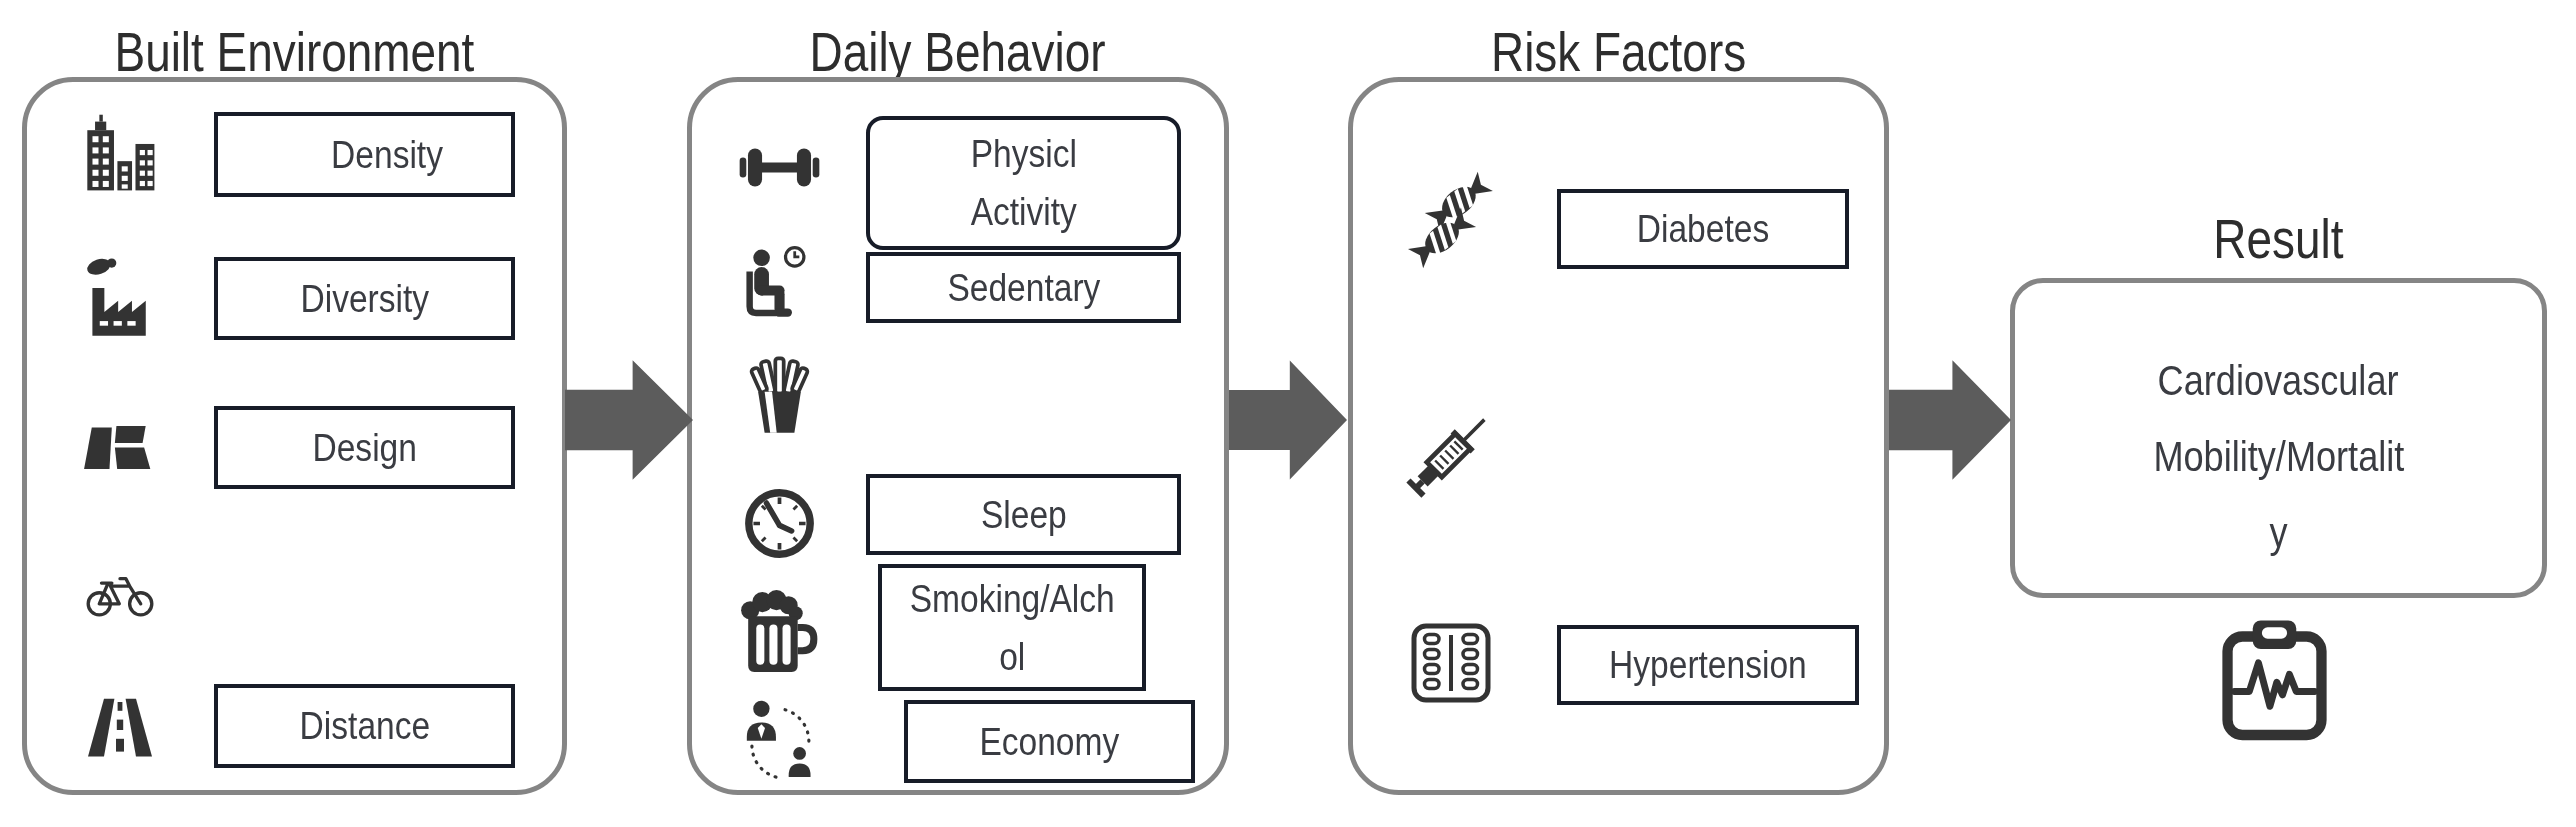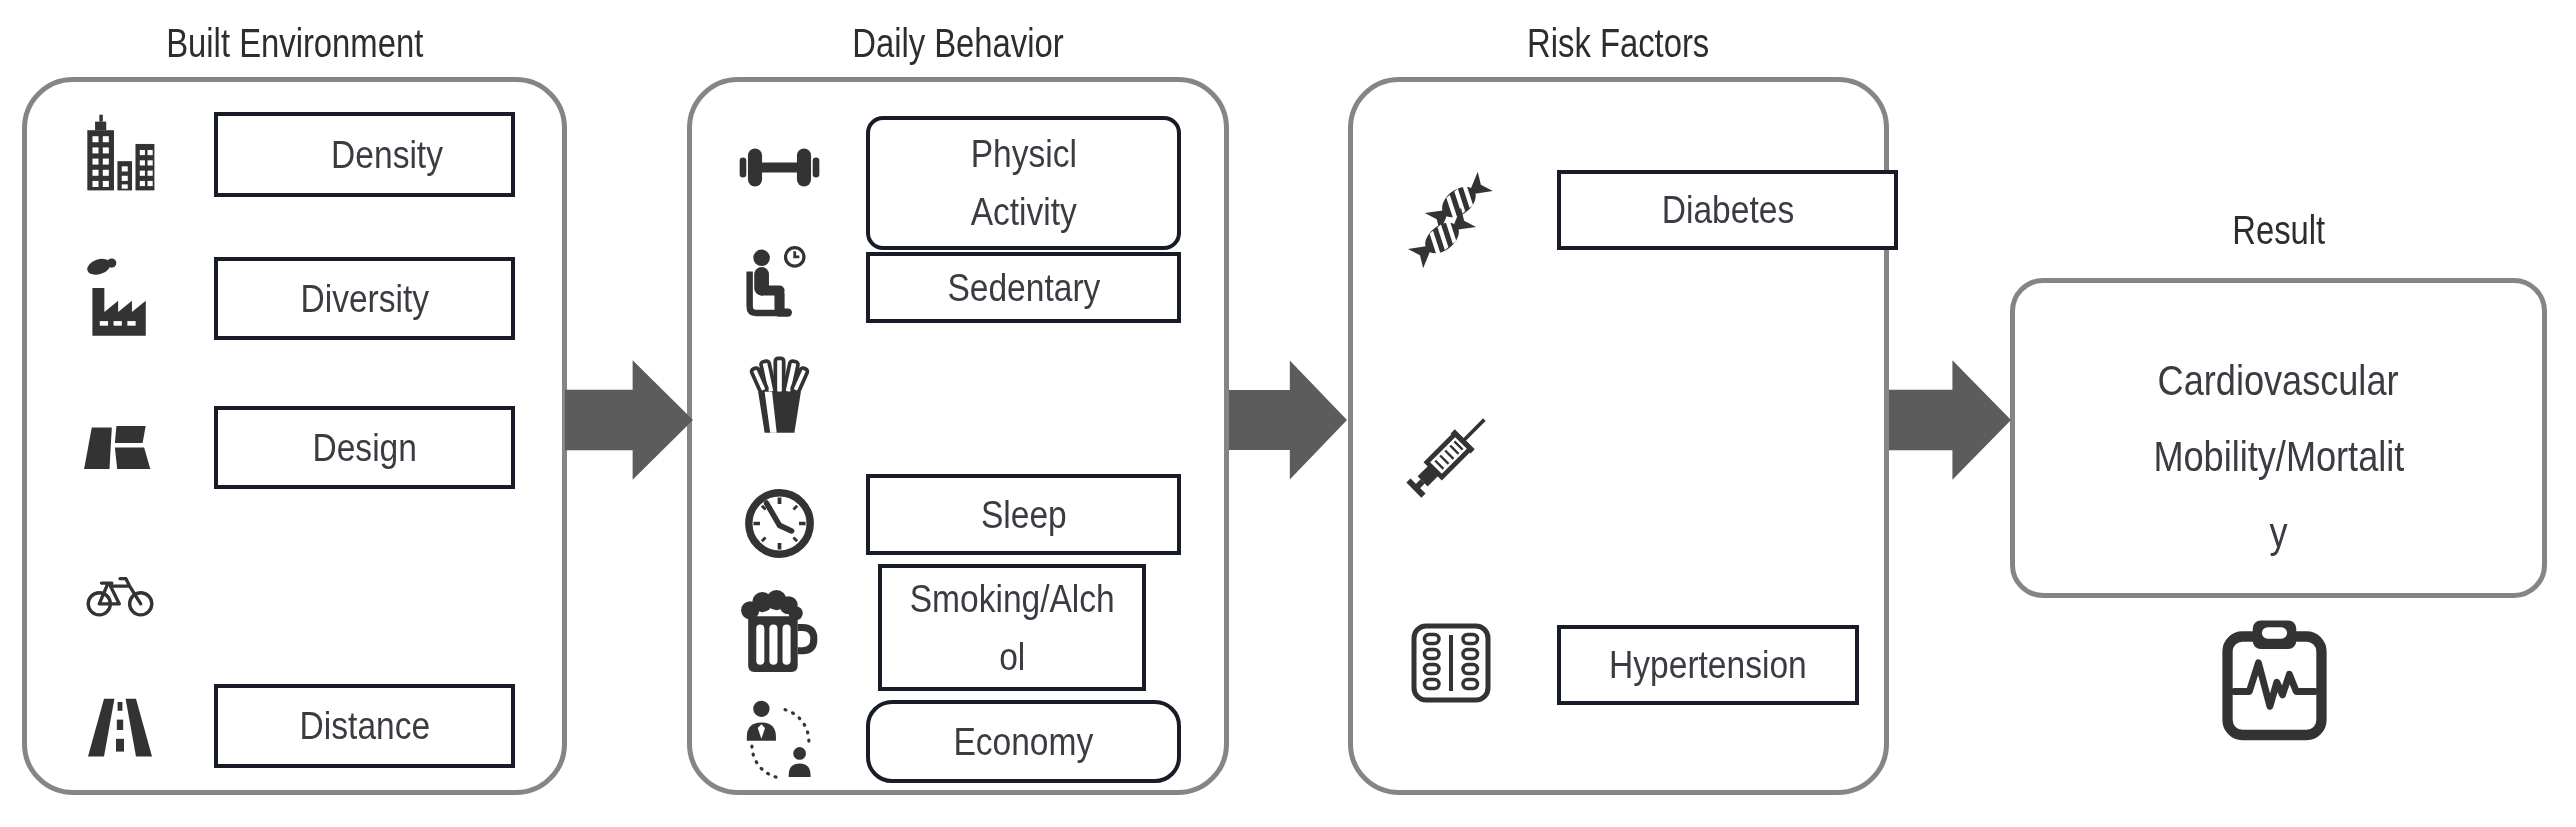--- a/index.html
+++ b/index.html
@@ -1,18 +1,18 @@
 <!DOCTYPE html>
 <html style="font-size:9.7px"><head>
 <meta charset="utf-8">
 <style>
   html,body{margin:0;padding:0;background:#fff;}
   #canvas{position:relative;width:2576px;height:827px;background:var(--bg,#fff);overflow:hidden;
           font-family:"Liberation Sans","DejaVu Sans",sans-serif;}
-  .title{position:absolute;text-align:center;font-size:40px;font-weight:300;color:var(--title);line-height:1.1;white-space:nowrap;}
+  .title{position:absolute;text-align:center;font-size:56px;font-weight:300;color:var(--title);line-height:1.1;white-space:nowrap;}
   .cond{display:inline-block;transform:scaleX(0.82);transform-origin:50% 50%;white-space:nowrap;}
   .panel{position:absolute;border:5.4px solid var(--panel-border);border-radius:51px;background:#fff;box-sizing:border-box;}
   .panel.result{border-radius:33px;}
   .box{position:absolute;border:4.8px solid var(--box-border);background:#fff;box-sizing:border-box;
        display:flex;flex-direction:column;align-items:center;justify-content:center;}
   .line{display:block;text-align:center;font-size:39px;font-weight:300;color:var(--label);line-height:58px;
         transform:scaleX(0.86);transform-origin:50% 50%;white-space:nowrap;}
   .icon{position:absolute;color:var(--icon);}
   .icon svg{width:100%;height:100%;display:block;}
   .arrow{position:absolute;}
@@ -218,21 +218,21 @@
           <polygon points="29,30 25,34 29,46 33,34" fill="#fff"></polygon>
           <circle cx="71" cy="62" r="7"></circle>
           <path d="M59 86 q0 -13 12 -13 q12 0 12 13 v2 H59 Z"></path>
         </g>
         <g fill="none" stroke="currentColor" stroke-width="3.5" stroke-dasharray="1 8" stroke-linecap="round">
           <path d="M55 14 a36 36 0 0 1 26 38"></path>
           <path d="M45 88 a36 36 0 0 1 -26 -40"></path>
         </g>
       </svg>
     </div>
-    <div class="box" style="left: 866px; top: 700px; width: 315px; height: 83px; border-radius: 26px;">
+    <div class="box" style="left: 904px; top: 700px; width: 291px; height: 83px;">
       <div class="line">Economy</div>
     </div>
     <div class="icon" style="left: 1395px; top: 164px; width: 112px; height: 112px;">
       <svg viewBox="0 0 100 100">
         <g transform="translate(57,34) rotate(-38)">
           <g fill="currentColor">
             <ellipse rx="17" ry="11"></ellipse>
             <polygon points="-16,-3 -30,-11 -25,0 -30,11 -16,3"></polygon>
             <polygon points="16,-3 30,-11 25,0 30,11 16,3"></polygon>
           </g>
@@ -249,21 +249,21 @@
             <polygon points="16,-3 30,-11 25,0 30,11 16,3"></polygon>
           </g>
           <g fill="#fff">
             <rect x="-10" y="-10" width="4" height="20" transform="skewX(-20)"></rect>
             <rect x="-1" y="-10" width="4" height="20" transform="skewX(-20)"></rect>
             <rect x="8" y="-10" width="4" height="20" transform="skewX(-20)"></rect>
           </g>
         </g>
       </svg>
     </div>
-    <div class="box" style="left: 1557px; top: 170px; width: 341px; height: 80px;">
+    <div class="box" style="left: 1557px; top: 189px; width: 292px; height: 80px;">
       <div class="line">Diabetes</div>
     </div>
     <div class="icon" style="left: 1392px; top: 394px; width: 118px; height: 118px;">
       <svg viewBox="0 0 100 100">
         <g transform="rotate(-45 50 50)">
           <line x1="66" y1="50" x2="90" y2="50" stroke="currentColor" stroke-width="3"></line>
           <line x1="64" y1="38" x2="64" y2="62" stroke="currentColor" stroke-width="5"></line>
           <rect x="30" y="41" width="34" height="18" fill="#fff" stroke="currentColor" stroke-width="4"></rect>
           <g stroke="currentColor" stroke-width="2">
             <line x1="36" y1="45" x2="36" y2="55"></line>

